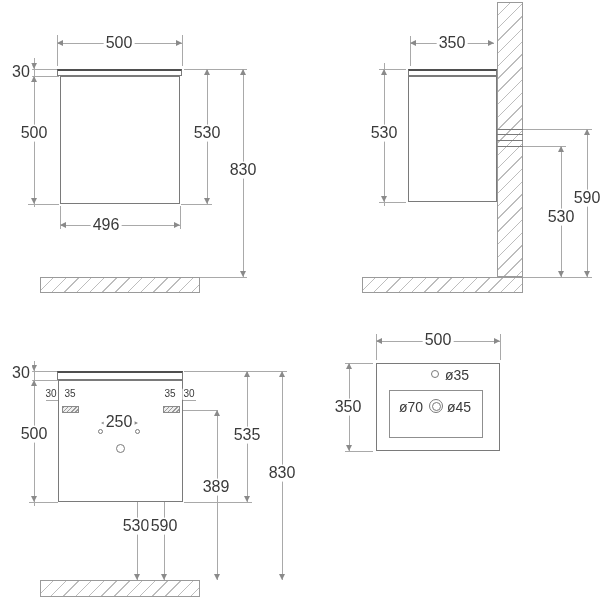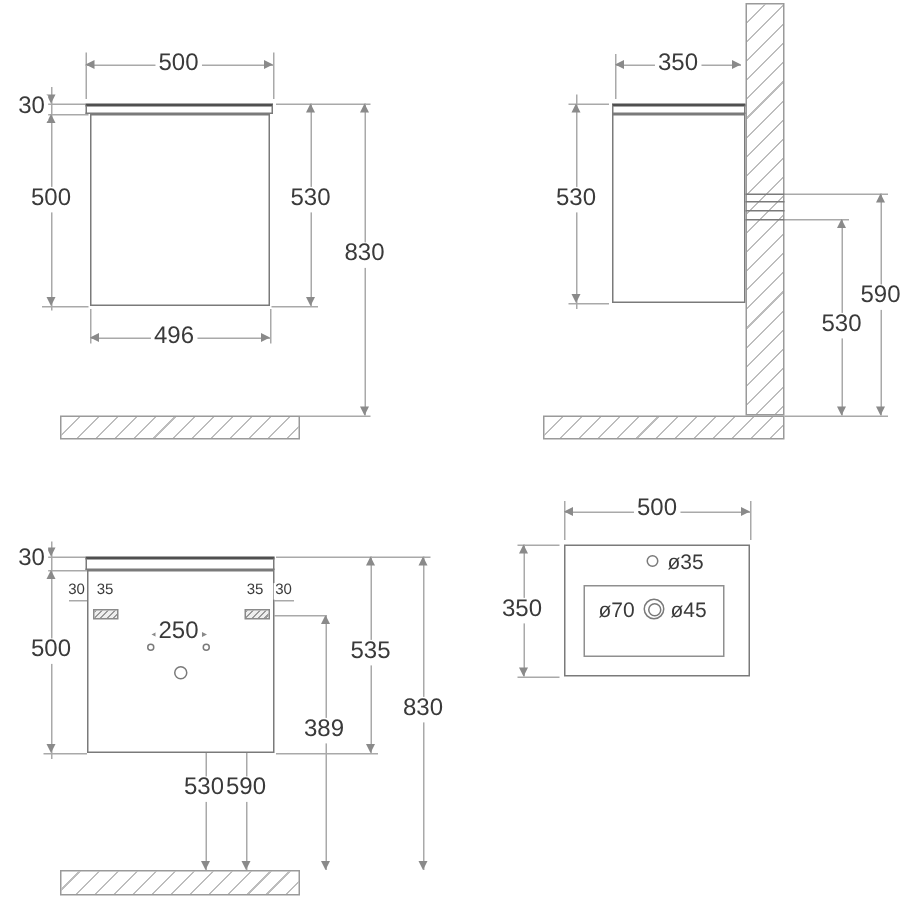--- a/index.html
+++ b/index.html
@@ -69,21 +69,21 @@
   <div class="vl" style="left:60px;top:206px;height:23px;"></div>
   <div class="vl" style="left:180px;top:206px;height:23px;"></div>
   <div class="a al" style="left:60px;top:222px;"></div>
   <div class="a ar" style="left:174px;top:222px;"></div>
 
   <span class="lbl" style="left:119px;top:43px;">500</span>
   <span class="lbl" style="left:21px;top:72px;">30</span>
   <span class="lbl" style="left:34px;top:133px;">500</span>
   <span class="lbl" style="left:207px;top:133px;">530</span>
   <span class="lbl" style="left:243px;top:170px;">830</span>
-  <span class="lbl" style="left:116px;top:225px;">496</span>
+  <span class="lbl" style="left:106px;top:225px;">496</span>
 
   <div class="rect hatch" style="left:497px;top:2px;width:26px;height:275px;"></div>
   <div class="rect ctop" style="left:408px;top:69px;width:89px;height:7px;"></div>
   <div class="rect" style="left:408px;top:76px;width:89px;height:126px;"></div>
   <div class="hl obj" style="left:497px;top:129px;width:26px;z-index:3;"></div>
   <div class="hl obj" style="left:497px;top:134px;width:26px;z-index:3;"></div>
   <div class="hl obj" style="left:497px;top:140px;width:26px;z-index:3;"></div>
   <div class="hl obj" style="left:497px;top:146px;width:26px;z-index:3;"></div>
 
   <div class="hl" style="left:410px;top:43px;width:84px;"></div>

